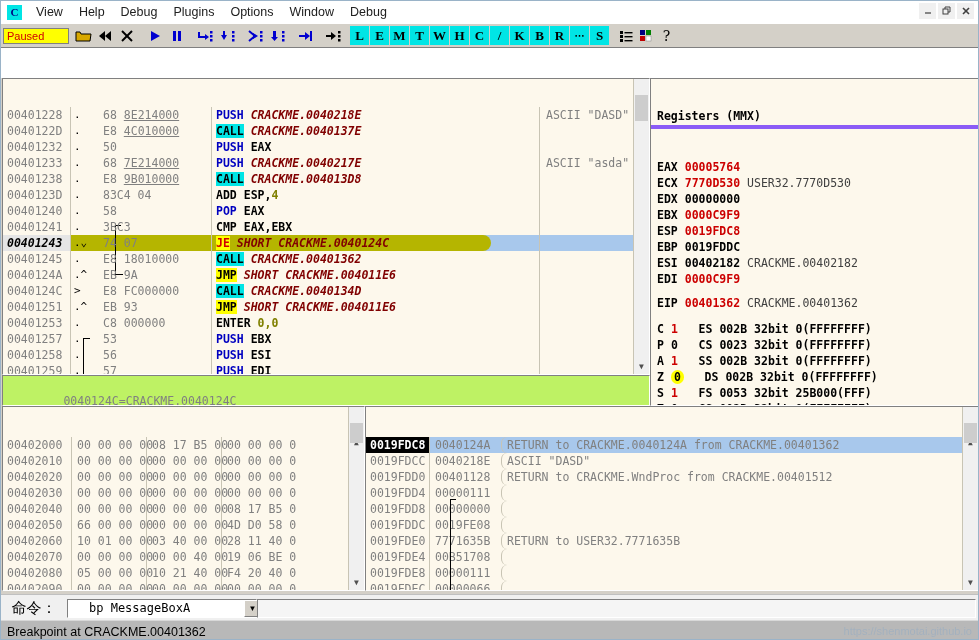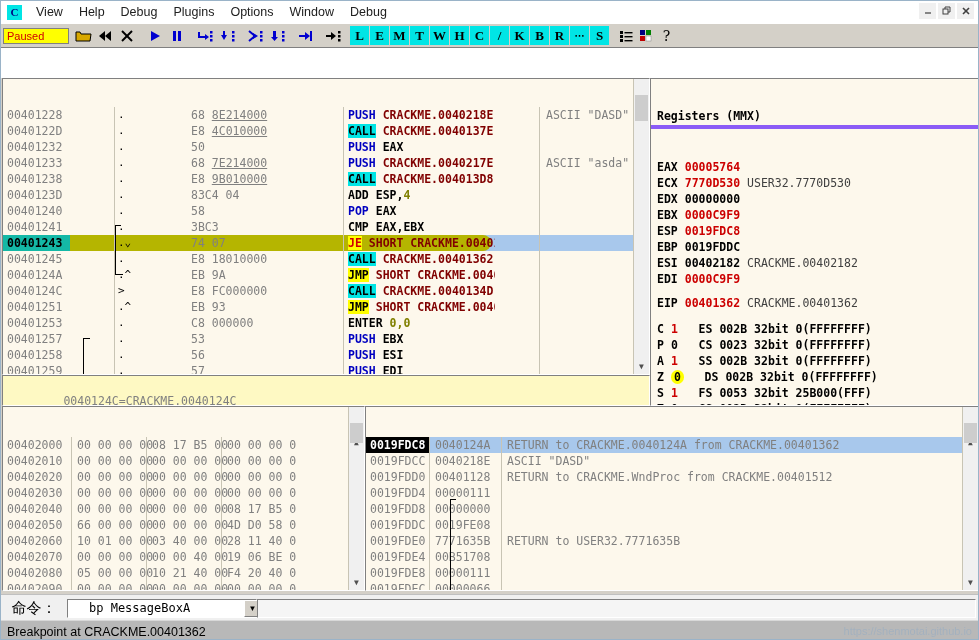--- a/index.html
+++ b/index.html
@@ -186,30 +186,29 @@
 
   
   #disasm-pane { left: 0; top: 0; width: 648px; height: 297px; }
   .disasm-rows { position: relative; }
   .drow {
     height: 16px;
     line-height: 16px;
     display: flex;
     align-items: stretch;
     position: relative;
-    gap: 44px;
   }
   .drow.cur { background: #b5b500; }
   .d-addr {
     width: 67px; flex: none;
     color: #808080;
     padding-left: 4px;
     box-sizing: border-box;
   }
-  .drow.cur .d-addr { background: #14b8a6; color: #000000; font-weight: bold; }
+  .drow.cur .d-addr { background: #e5e5e5; color: #000000; font-weight: bold; font-style: italic; }
   .d-gutter {
     width: 33px; flex: none;
     color: #000000;
     position: relative;
     border-left: 1px solid #c8c4b4;
     box-sizing: border-box;
     padding-left: 3px;
     font-size: 11px;
   }
   .d-bytes {
@@ -248,31 +247,31 @@
     height: 16px;
     background: #b5b500;
     border-radius: 0 8px 8px 0;
     z-index: 1;
   }
   .op-push { color: #0000c0; font-weight: bold; }
   .op-call { color: #000000; font-weight: bold; background: #00e5e5; }
   .op-jmp  { color: #000000; font-weight: bold; background: #ffff00; }
   .op-je   { color: #d00000; font-weight: bold; background: #ffff00; }
   .op-plain{ color: #000000; font-weight: bold; }
-  .arg-sym { color: #800000; font-weight: bold; }
+  .arg-sym { color: #800000; font-weight: bold; font-style: italic; }
   .arg-reg { color: #000000; font-weight: bold; }
   .arg-num { color: #808000; font-weight: bold; }
 
   
   .jline { position: absolute; background: #000; z-index: 2; }
 
   
   #disasm-status {
     left: 0; top: 297px; width: 648px; height: 31px;
-    background: #fef9c3;
+    background: #bef264;
     color: #808080;
     padding: 4px 0 0 5px;
   }
 
   
   #regs-pane { left: 648px; top: 0; width: 329px; height: 328px; }
   .regs-title {
     color: #000000;
     font-weight: bold;
     padding: 2px 0 2px 6px;
@@ -294,21 +293,21 @@
   #dump-pane { left: 0; top: 328px; width: 363px; height: 185px; }
   .hrow { height: 16px; line-height: 16px; display: flex; color: #808080; }
   .h-addr { width: 68px; flex: none; padding-left: 4px; box-sizing: border-box; }
   .h-grp { width: 75px; flex: none; border-left: 1px solid #c8c4b4; padding-left: 5px; box-sizing: border-box; }
 
   
   #stack-pane { left: 363px; top: 328px; width: 614px; height: 185px; }
   .srow { height: 16px; line-height: 16px; display: flex; position: relative; }
   .s-addr { width: 63px; flex: none; padding-left: 4px; box-sizing: border-box; color: #808080; }
   .s-val  { width: 72px; flex: none; border-left: 1px solid #c8c4b4; padding-left: 5px; box-sizing: border-box; color: #808080; }
-  .s-cmt  { flex: 1; border-left: 1px solid #c8c4b4; padding-left: 5px; box-sizing: border-box; color: #808080; }
+  .s-cmt  { flex: 1; border-left: 1px solid #c8c4b4; padding-left: 5px; box-sizing: border-box; color: #808080; border-radius: 6px; }
   .srow.sel { background: #a8c8ec; }
   .srow.sel .s-addr { background: #000000; color: #ffffff; font-weight: bold; }
 
   
   .vscroll {
     position: absolute;
     right: 0; top: 0;
     width: 15px; bottom: 0;
     background: #f0f0f0;
     border-left: 1px solid #c8c4b4;

